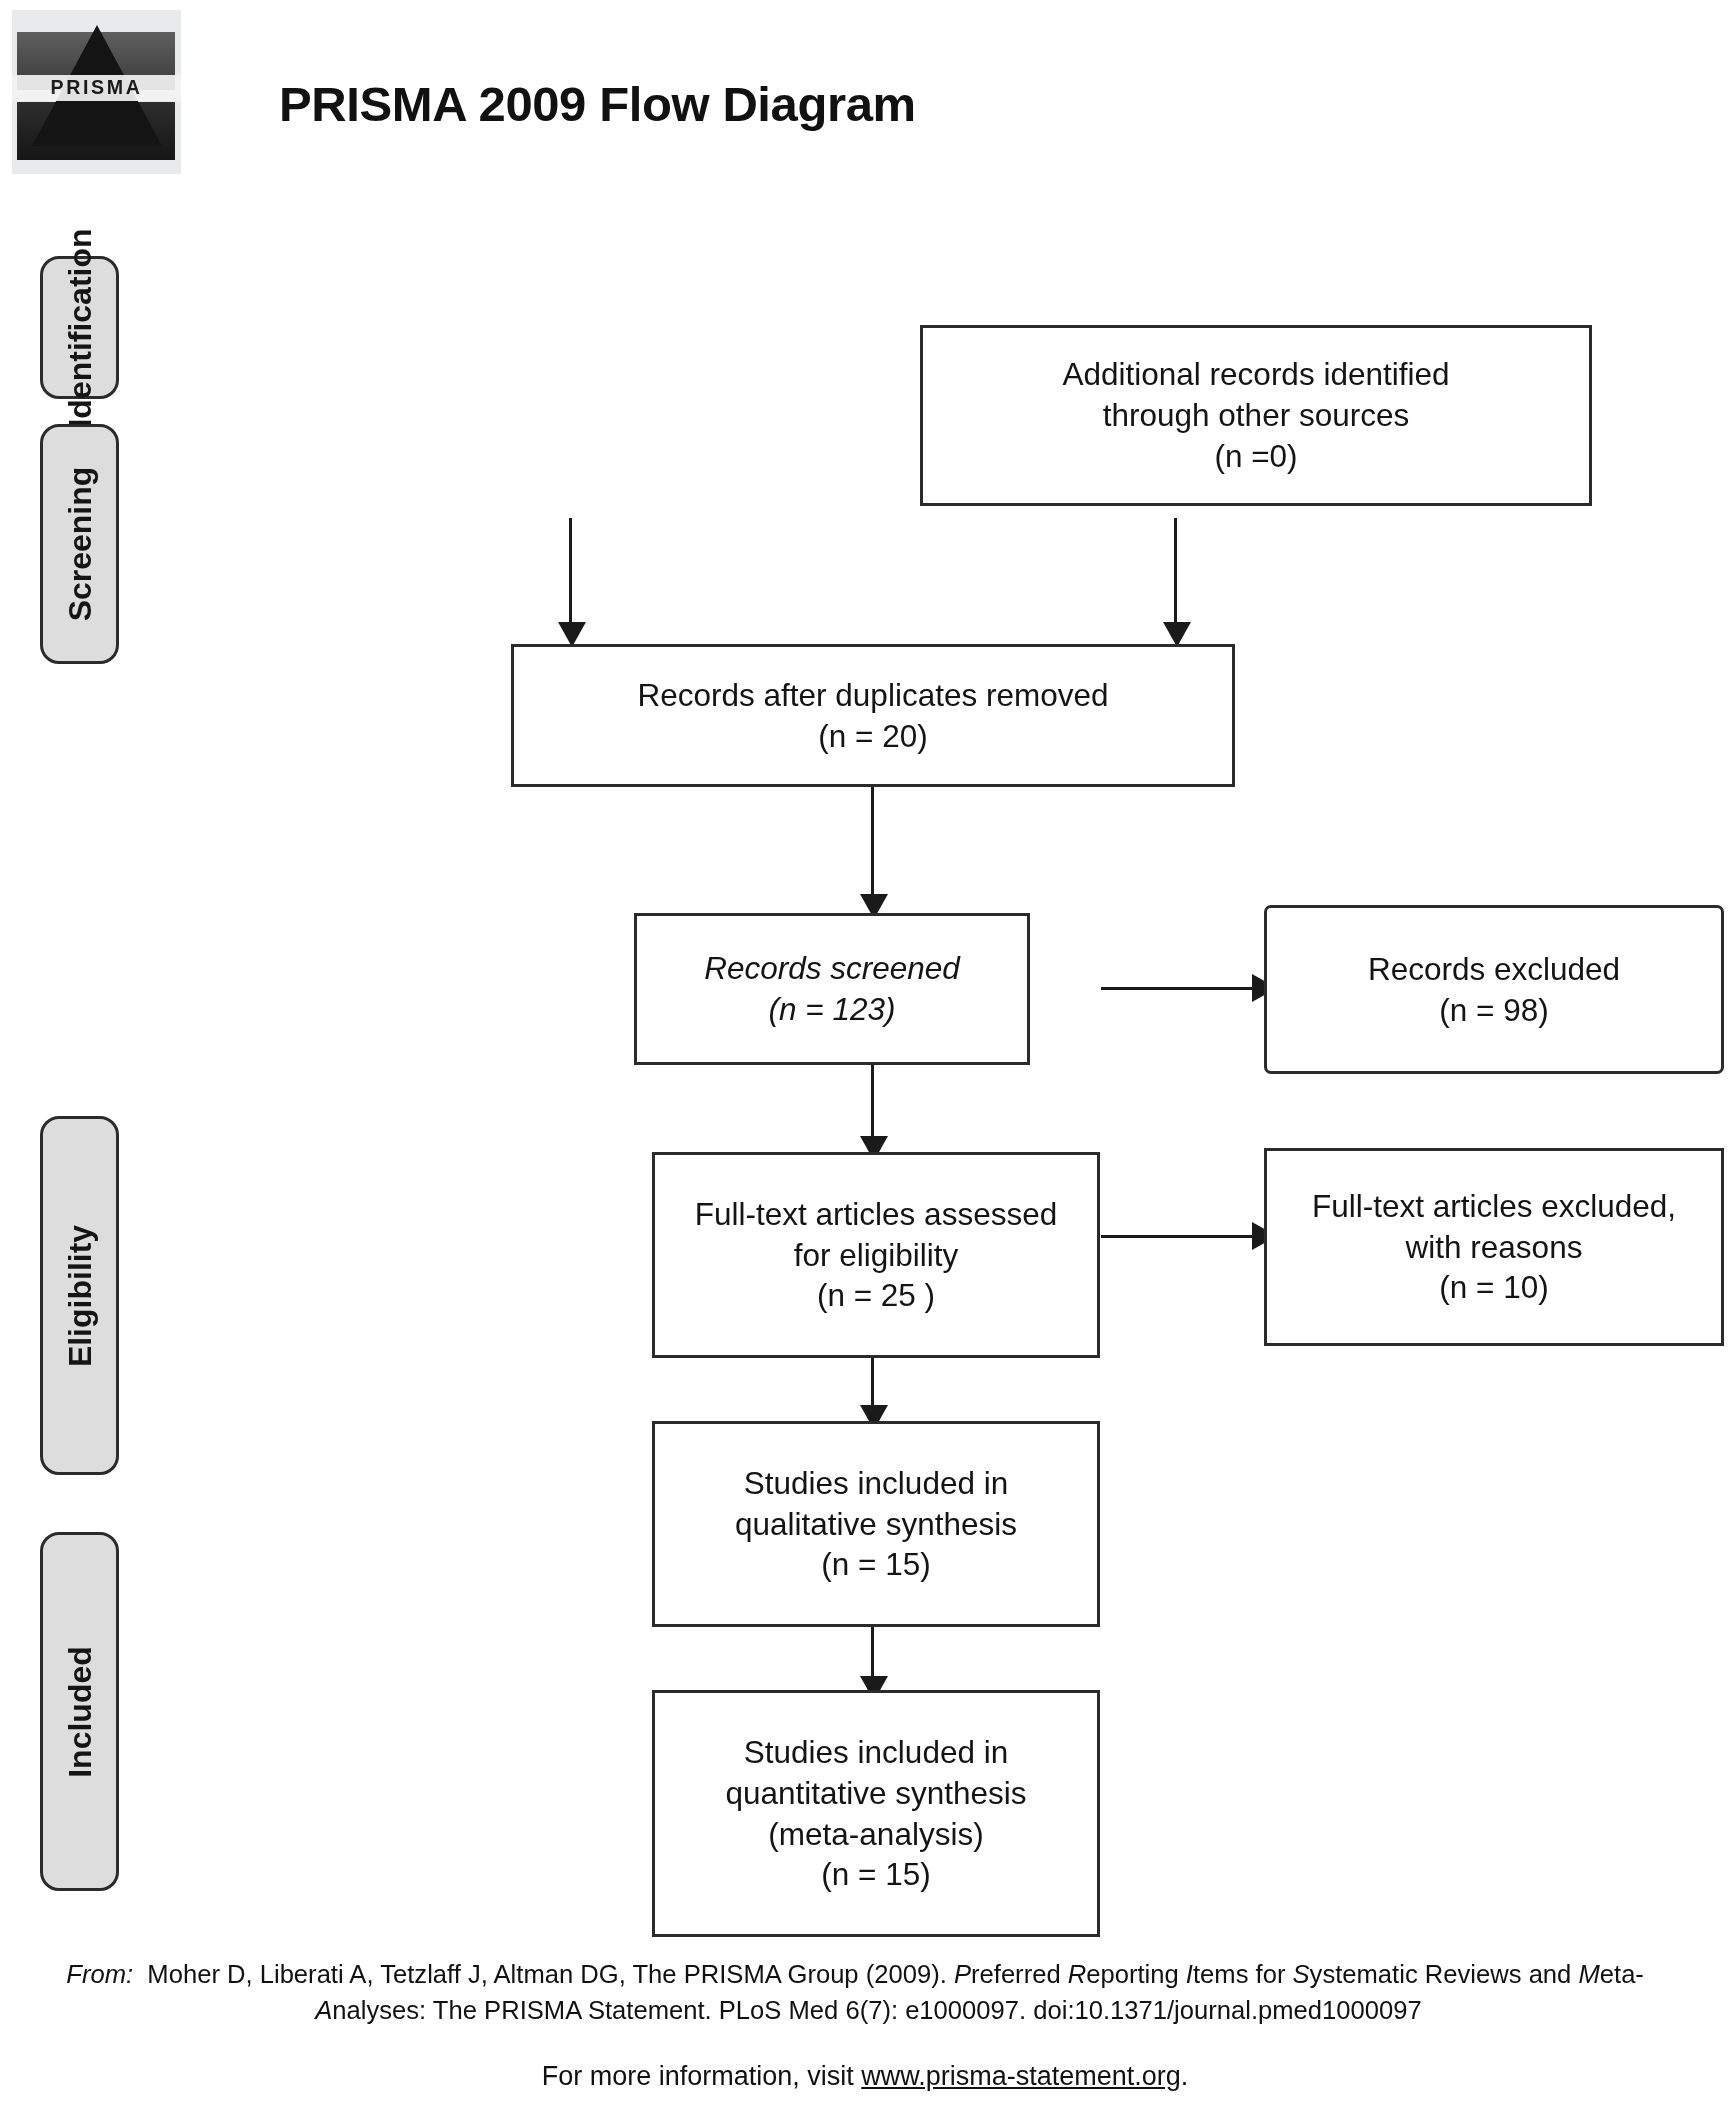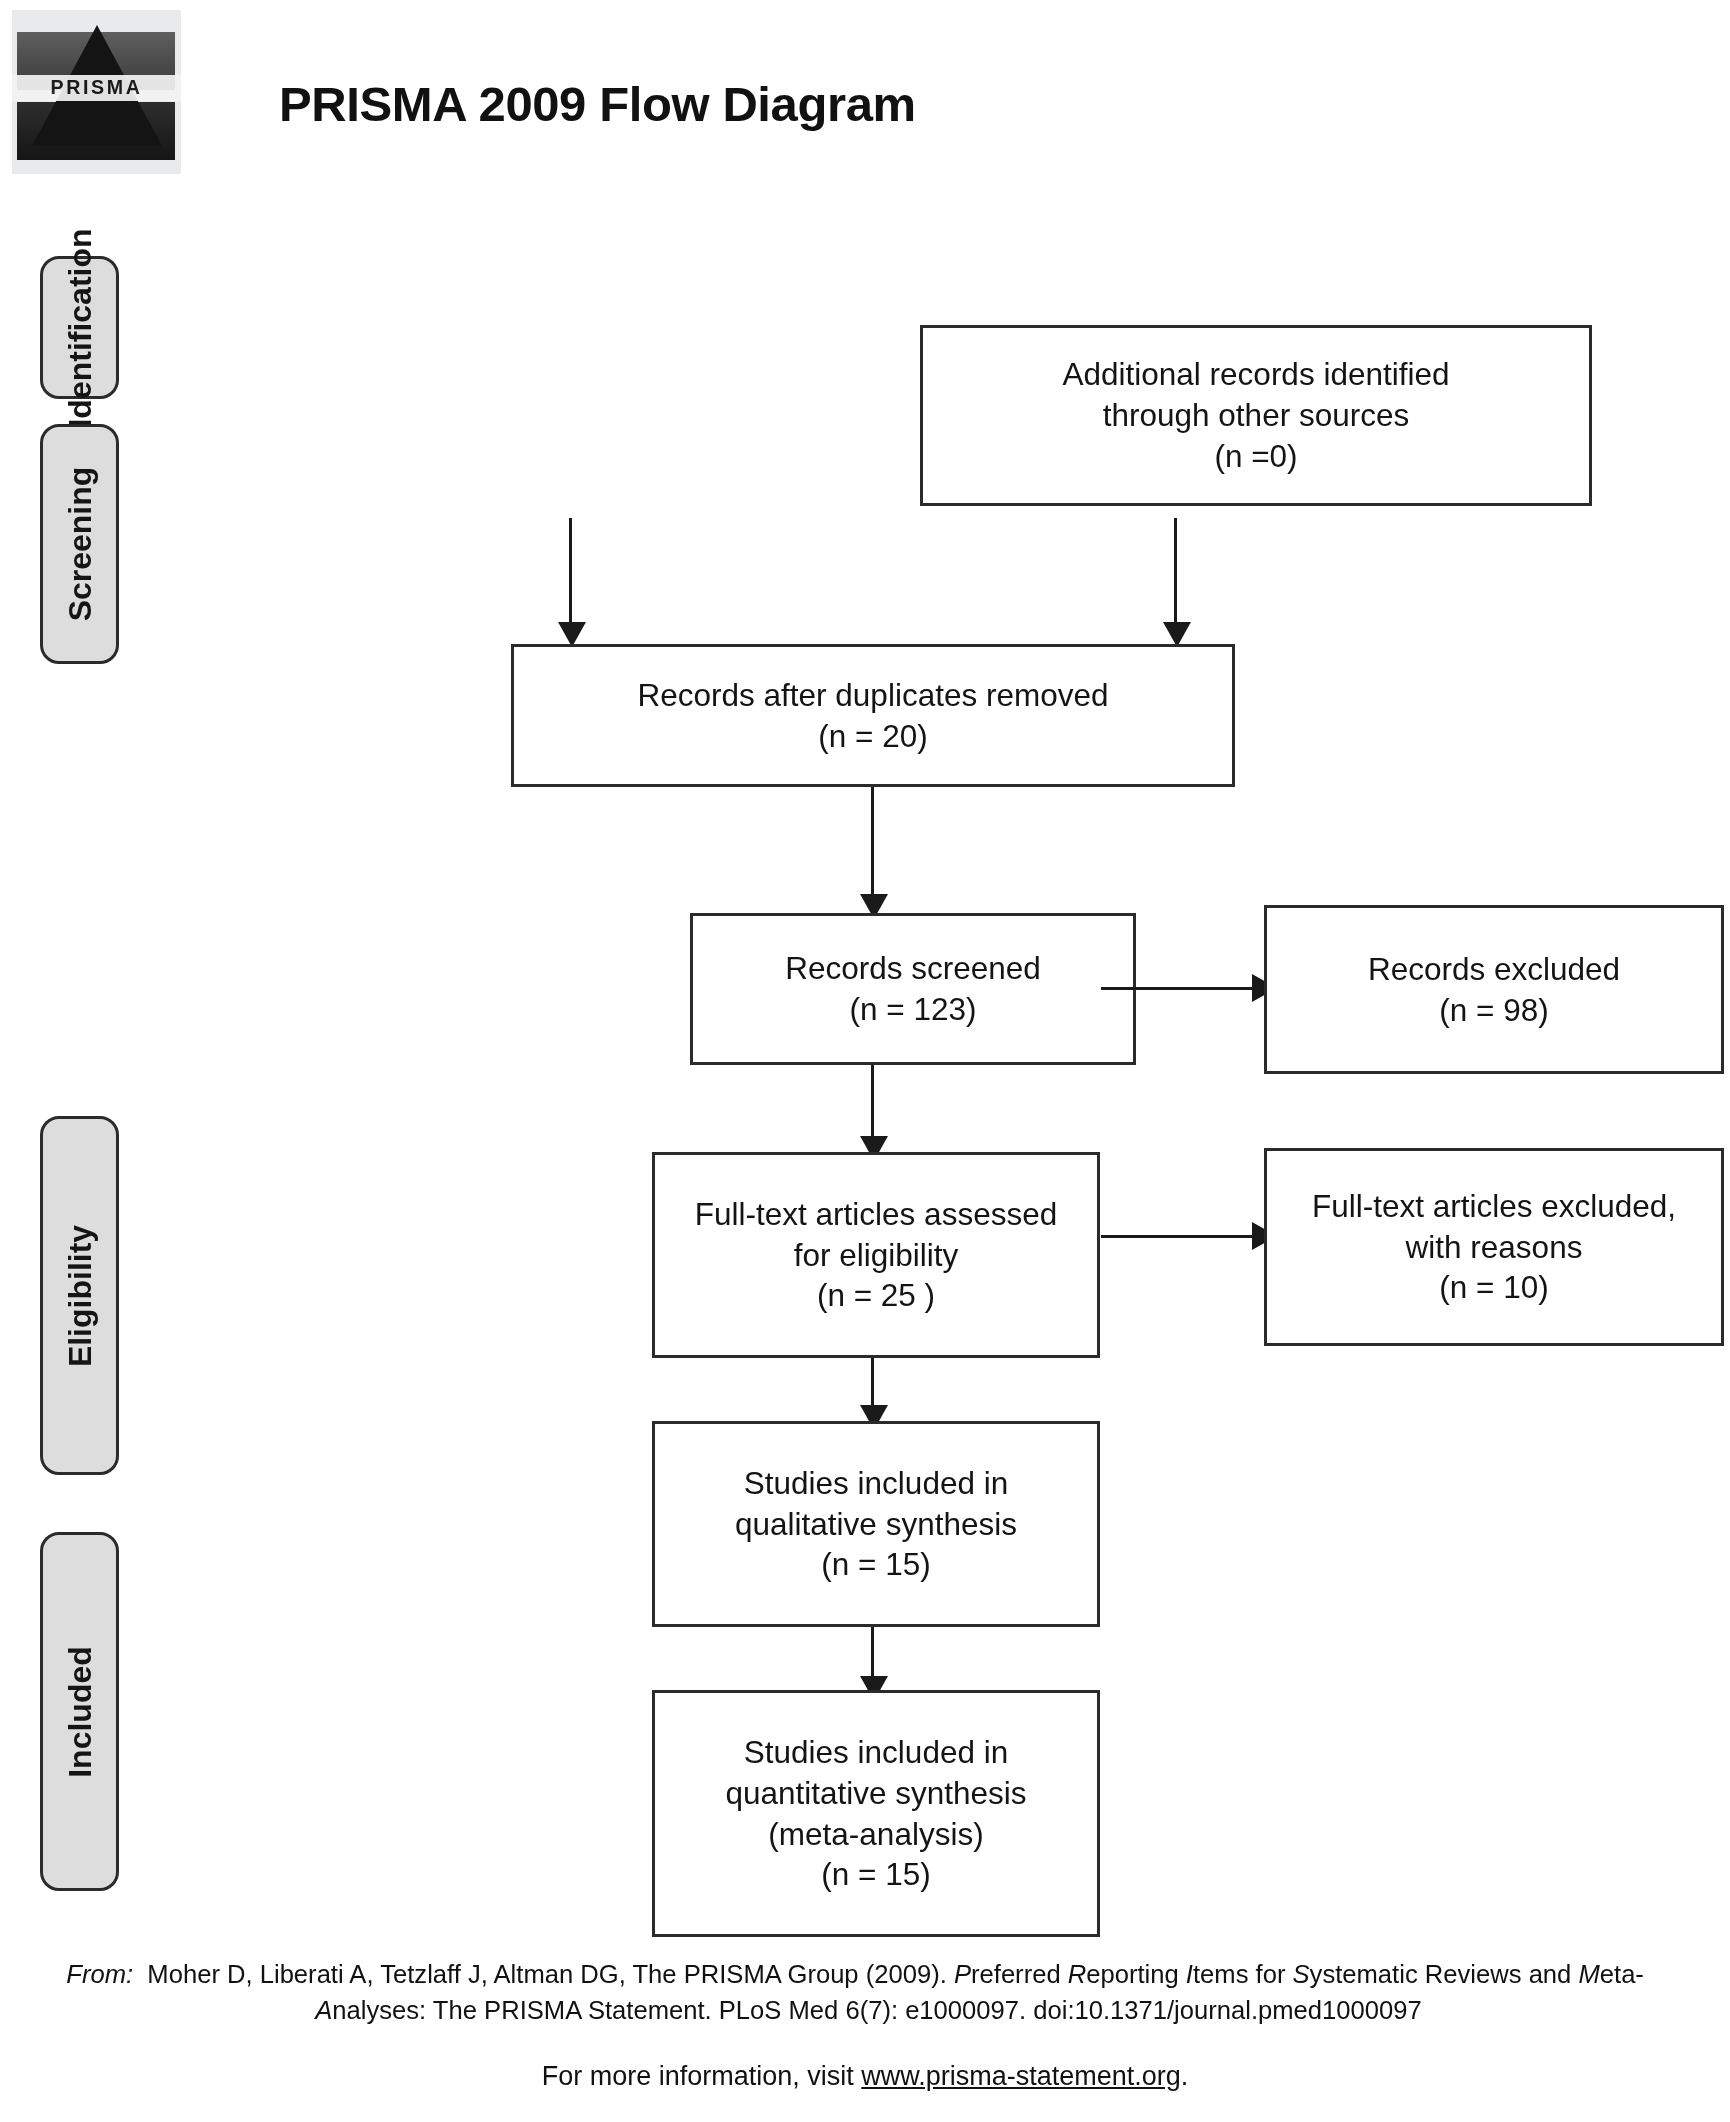--- a/index.html
+++ b/index.html
@@ -213,29 +213,29 @@
   <div class="arrow-down" style="left:1163px; top:622px;"></div>
 
   <div class="flow-box" style="left:511px; top:644px; width:724px; height:143px;">
     <span class="box-text">Records after duplicates removed
 (n = 20)</span>
   </div>
 
   <div class="v-line" style="left:871px; top:787px; height:114px;"></div>
   <div class="arrow-down" style="left:860px; top:894px;"></div>
 
-  <div class="flow-box" style="left:690px; top:913px; width:446px; height:152px;">
+  <div class="flow-box" style="left:634px; top:913px; width:396px; height:152px;font-style:italic;">
     <span class="box-text">Records screened
 (n = 123)</span>
   </div>
 
   <div class="h-line" style="left:1101px; top:987px; width:162px;"></div>
   <div class="arrow-right" style="left:1252px; top:974px;"></div>
 
-  <div class="flow-box" style="left:1264px; top:905px; width:460px; height:169px;">
+  <div class="flow-box" style="left:1264px; top:905px; width:460px; height:169px;border-radius:7px;">
     <span class="box-text">Records excluded
 (n = 98)</span>
   </div>
 
   <div class="v-line" style="left:871px; top:1065px; height:95px;"></div>
   <div class="arrow-down" style="left:860px; top:1136px;"></div>
 
   <div class="flow-box" style="left:652px; top:1152px; width:448px; height:206px;">
     <span class="box-text">Full-text articles assessed
 for eligibility

